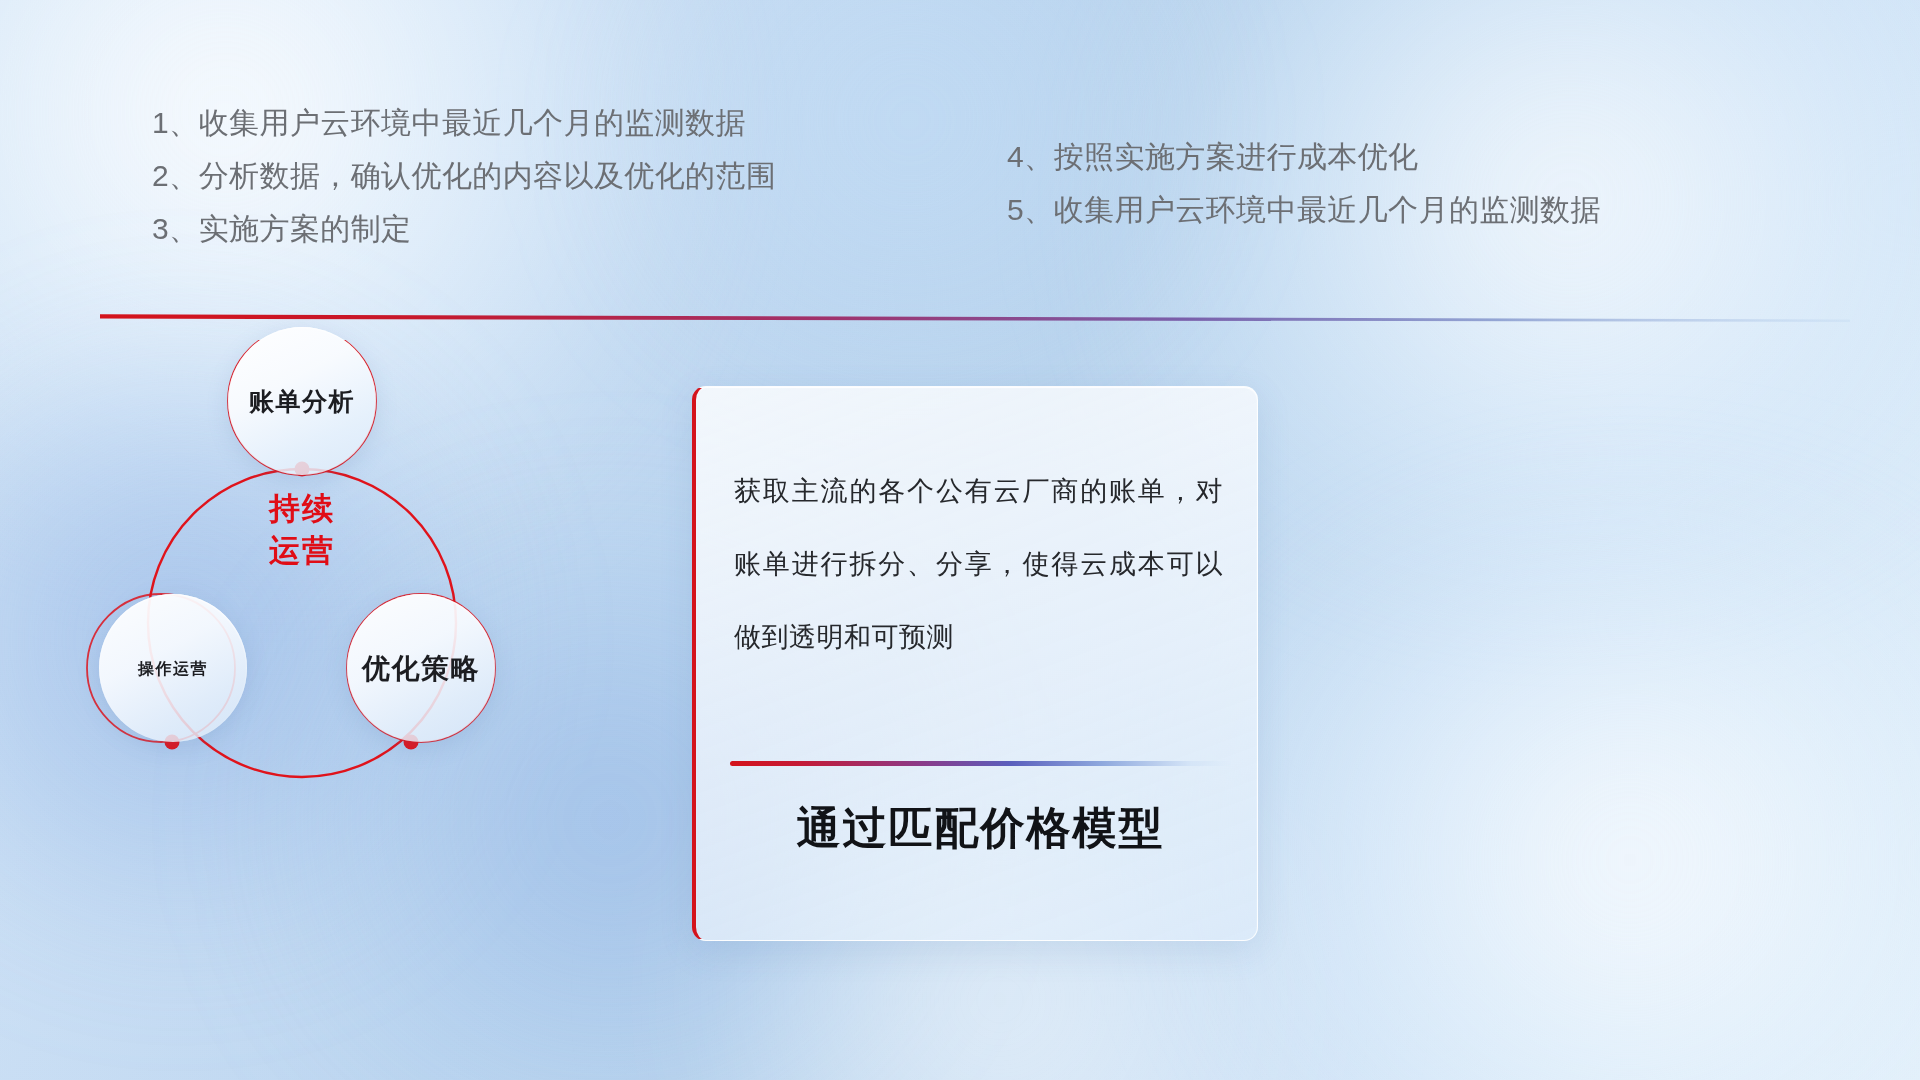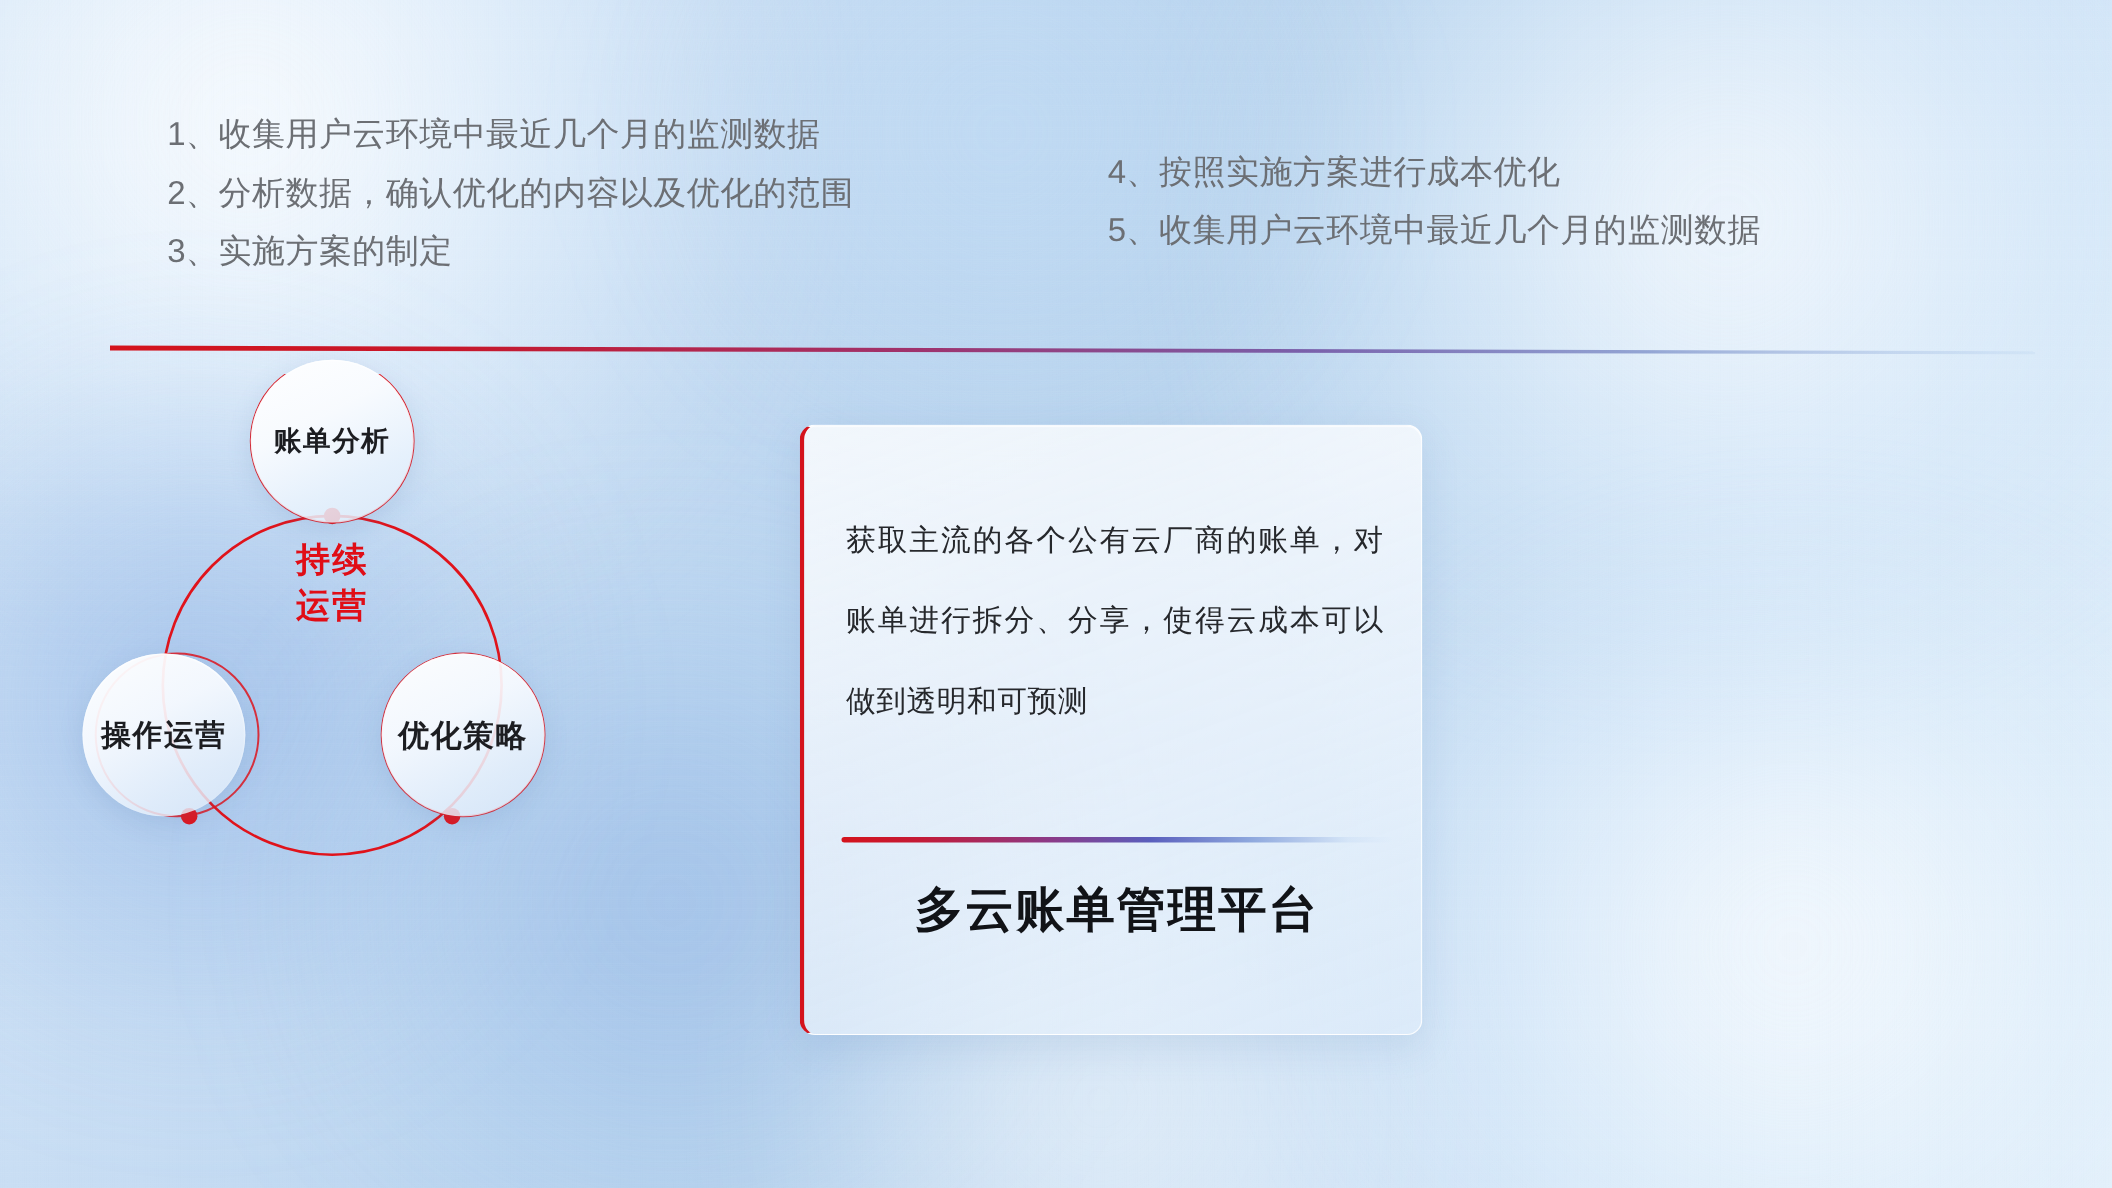--- a/index.html
+++ b/index.html
@@ -149,23 +149,23 @@
   .bubble-top {
     left: 153px; top: -13px;
     width: 148px; height: 148px;
     font-size: 25px;
     line-height: 33px;
     background:
       linear-gradient(152deg, rgba(255,255,255,0.98) 0%, rgba(250,252,255,0.93) 38%, rgba(233,243,253,0.86) 72%, rgba(223,236,250,0.82) 100%);
     box-shadow: 0 6px 22px rgba(90,130,180,0.18), inset 0 1px 2px rgba(255,255,255,0.95);
   }
   .bubble-bl {
-    left: 0; top: 254px;
+    left: 24px; top: 254px;
     width: 148px; height: 148px;
-    font-size: 27px;
+    font-size: 16px;
     line-height: 31px;
     background:
       linear-gradient(152deg, rgba(255,255,255,0.97) 0%, rgba(248,251,255,0.92) 40%, rgba(231,241,252,0.85) 74%, rgba(220,234,249,0.80) 100%);
     box-shadow: 0 6px 22px rgba(90,130,180,0.18), inset 0 1px 2px rgba(255,255,255,0.95);
   }
   .bubble-br {
     left: 272px; top: 254px;
     width: 148px; height: 148px;
     font-size: 28px;
     line-height: 31px;
@@ -199,21 +199,21 @@
       linear-gradient(160deg,
         rgba(255,255,255,0.80) 0%,
         rgba(252,253,255,0.74) 30%,
         rgba(243,248,254,0.70) 58%,
         rgba(232,242,252,0.66) 82%,
         rgba(224,237,251,0.64) 100%);
     box-shadow: 0 10px 34px rgba(80,120,175,0.14), inset 0 1px 1px rgba(255,255,255,0.9);
     box-sizing: border-box;
     overflow: hidden;
   }
-  #card-1 { left: 727px; padding-left: 12px; }
+  #card-1 { left: 692px; padding-left: 12px; }
   #card-2 { left: 1307px; }
   .card-body {
     position: absolute;
     left: 38px;
     right: 34px;
     top: 68px;
     font-size: 27px;
     line-height: 73px;
     color: #26282c;
     letter-spacing: 0.5px;
@@ -327,17 +327,17 @@
     <div id="center-label">
       <div>持续</div>
       <div>运营</div>
     </div>
 
   </div>
 
   <div class="card" id="card-1">
     <div class="card-body">获取主流的各个公有云厂商的账单，对账单进行拆分、分享，使得云成本可以做到透明和可预测</div>
     <div class="card-rule"></div>
-    <div class="card-title">多云账单管理平台</div>
+    <div class="card-title">通过匹配价格模型</div>
   </div>
 
 
 </div>
 
 </body></html>

